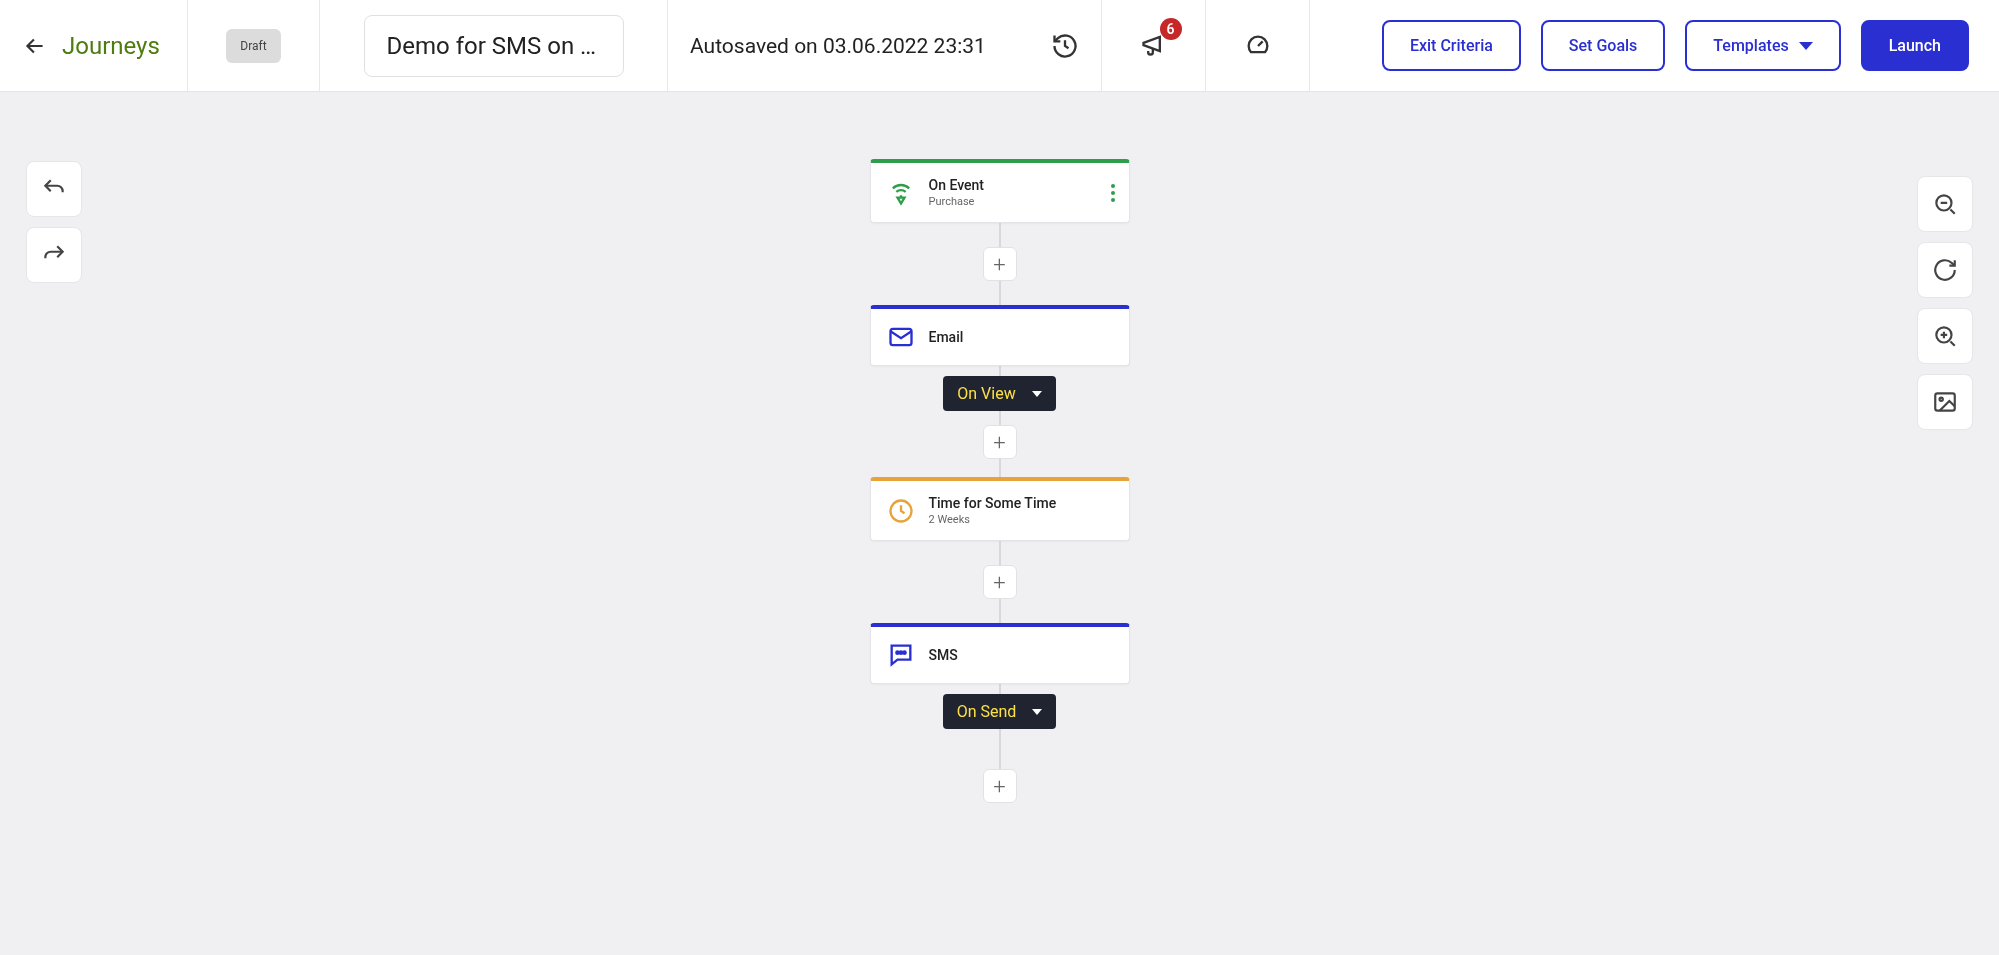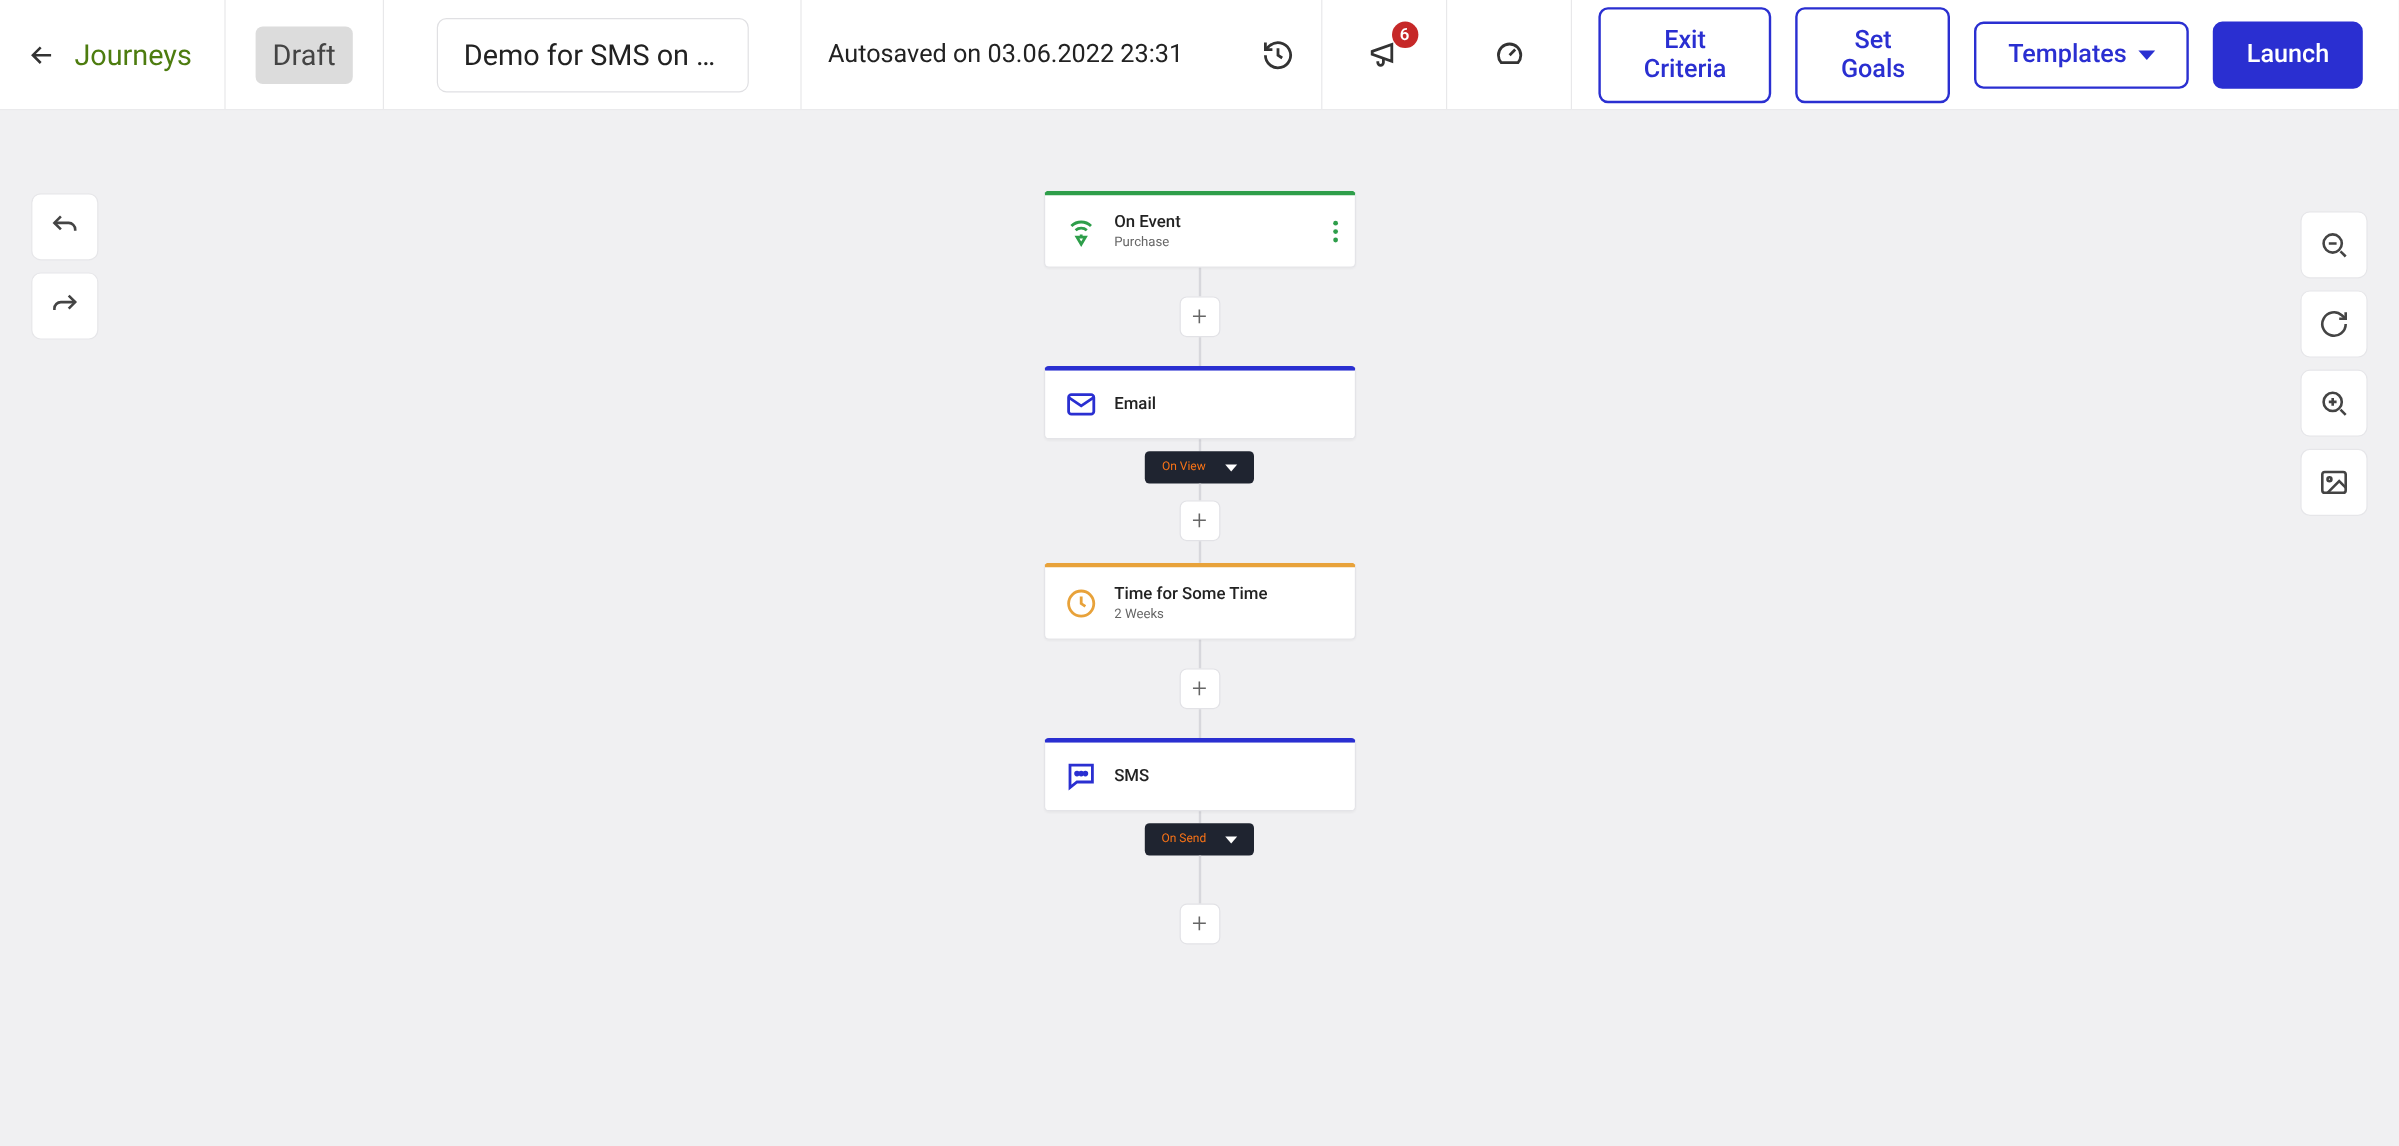--- a/index.html
+++ b/index.html
@@ -17,21 +17,21 @@
     display: flex;
     align-items: center;
     border-right: 1px solid #e8e8ea;
     padding: 0 22px;
   }
   .back-arrow { width: 26px; height: 26px; color: #333; cursor: pointer; margin-right: 14px; }
   .breadcrumb { font-size: 24px; color: #4d7c0f; }
   .draft-badge {
     background: #dcdcdc;
     color: #444;
-    font-size: 24px;
+    font-size: 12px;
     padding: 10px 14px;
     border-radius: 6px;
   }
   .journey-name {
     font-size: 24px;
     color: #222;
     background: #fff;
     border: 1px solid #e0e0e3;
     border-radius: 8px;
     padding: 16px 22px;
@@ -50,21 +50,21 @@
     background: #c62828;
     color: #fff;
     font-size: 14px;
     font-weight: 600;
     border-radius: 50%;
     width: 22px; height: 22px;
     display: flex; align-items: center; justify-content: center;
   }
   .actions-cell { flex: 1; justify-content: flex-end; gap: 20px; border-right: none; padding-right: 30px; }
   .btn {
-    font-size: 21px;
+    font-size: 16px;
     padding: 14px 26px;
     border-radius: 8px;
     cursor: pointer;
     border: 2px solid #2a2fd1;
     background: #fff;
     color: #2a2fd1;
     font-weight: 500;
     display: flex;
     align-items: center;
     gap: 10px;
@@ -136,22 +136,22 @@
     width: 34px; height: 34px;
     background: #fff;
     border: 1px solid #e2e2e6;
     border-radius: 6px;
     display: flex; align-items: center; justify-content: center;
     color: #666; font-size: 22px; font-weight: 300;
     cursor: pointer;
   }
   .chip {
     background: #1f2430;
-    color: #f97316;
-    font-size: 10px;
+    color: #fde047;
+    font-size: 16px;
     padding: 8px 14px;
     border-radius: 4px;
     display: flex;
     align-items: center;
     gap: 16px;
     cursor: pointer;
   }
   .chip .caret-down { border-top-color: #fff; border-left-width:5px; border-right-width:5px; border-top-width:6px; }
 </style>
 </head>

